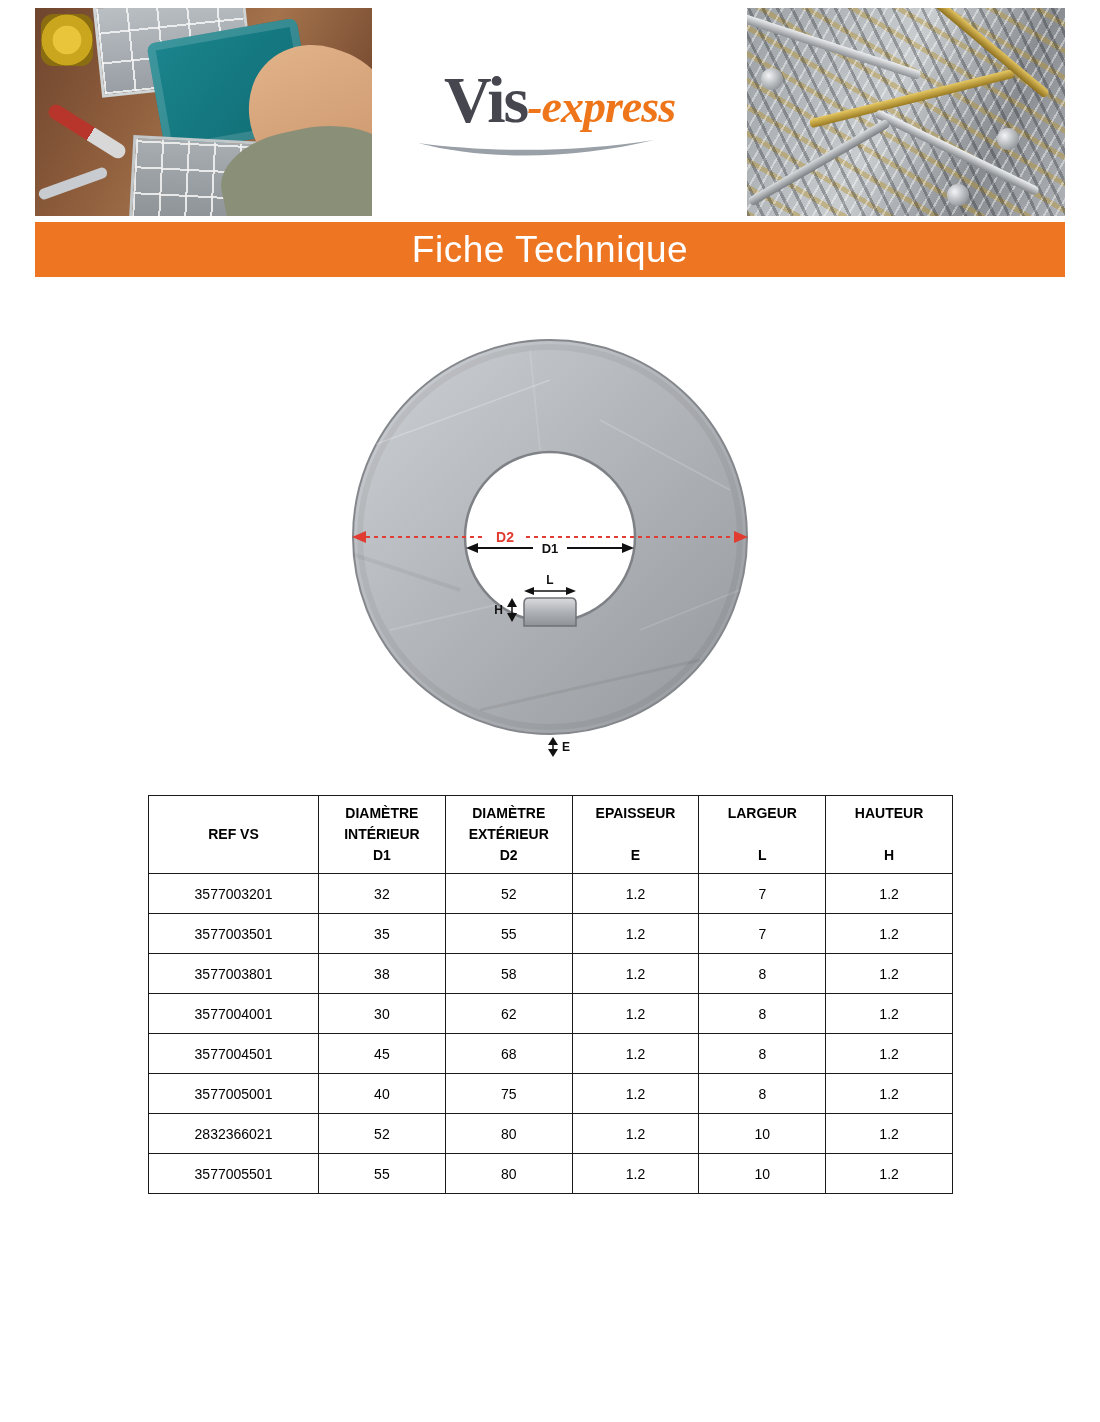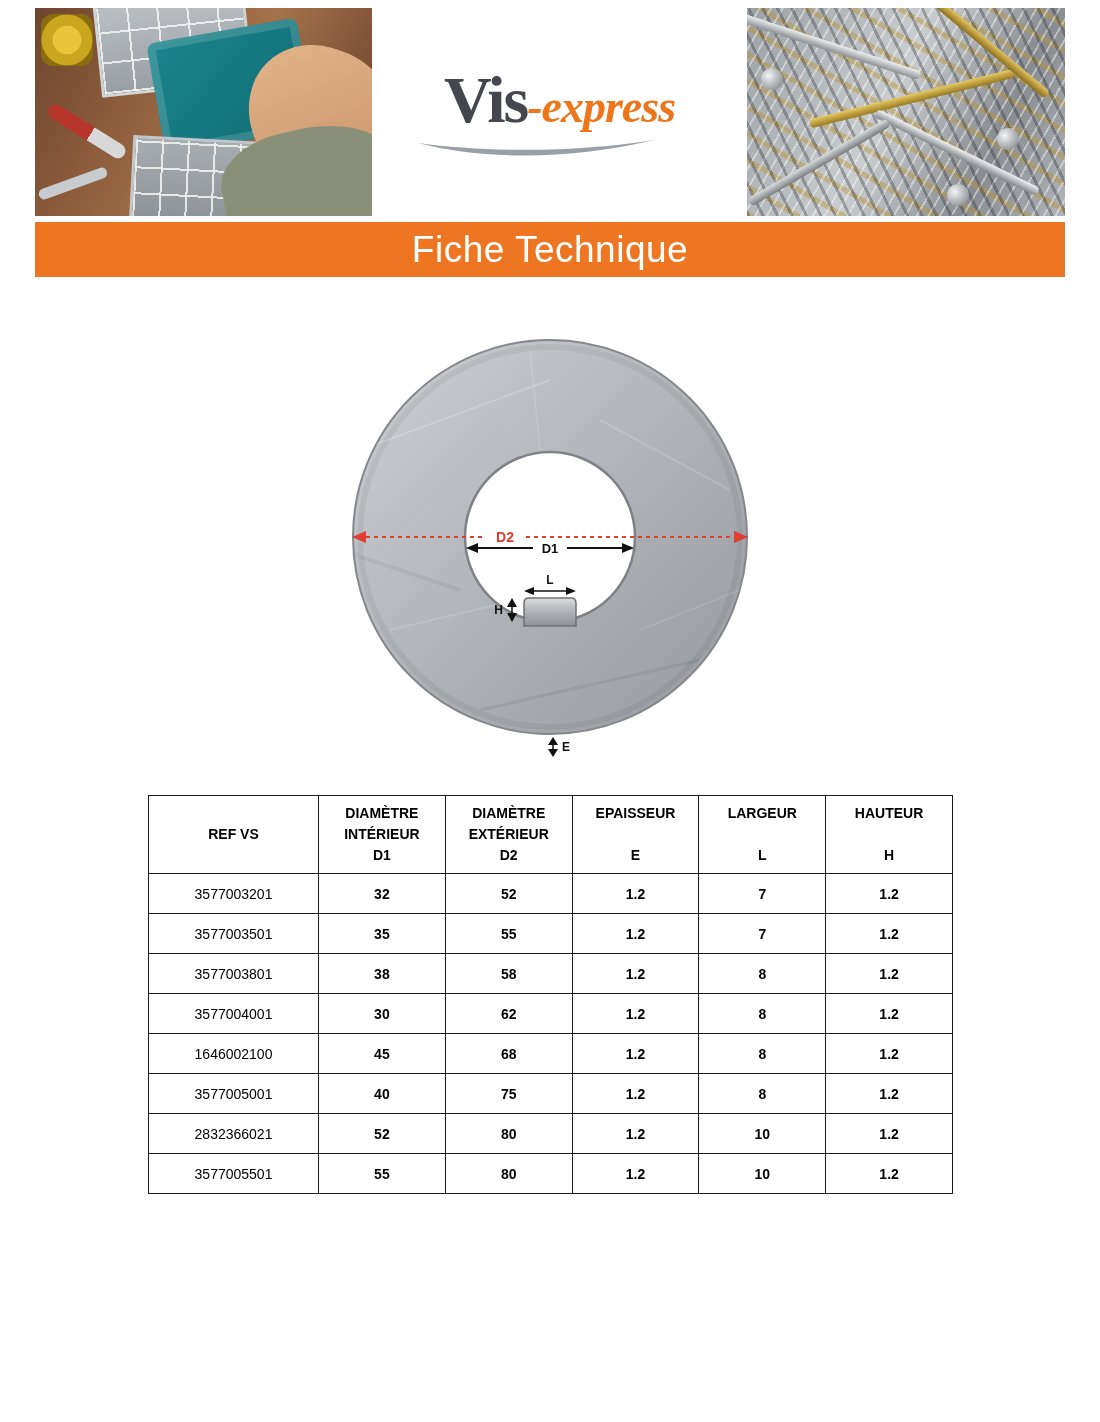--- a/index.html
+++ b/index.html
@@ -78,21 +78,21 @@
   .diagram { position:absolute; left:300px; top:330px; }
   .diagram text { font-family:"Liberation Sans", sans-serif; font-weight:bold; }
 
   
   .spec-table { position:absolute; left:148px; top:795px; width:805px;
     border-collapse:collapse; table-layout:fixed; font-size:14px; color:#000; }
   .spec-table th, .spec-table td { border:1px solid #1a1a1a; text-align:center; vertical-align:middle; padding:2px; }
   .spec-table th { height:78px; font-weight:bold; white-space:pre-line; line-height:1.5; }
   .spec-table th:first-child { width:170px;margin-left:8px; }
   .spec-table td { height:40px; }
-  .spec-table td.val { font-weight:bold; }
+  .spec-table td.val { font-weight:normal; }
 
   
   .footer-bar { position:absolute; left:35px; top:1376px; width:1063px; height:36px; background:#7B7B7D; }
 </style>
 </head>
 <body>
 
 <div class="page">
 
   <header class="header">
@@ -250,21 +250,21 @@
         </tr>
         <tr>
           <td>3577004001</td>
           <td class="val">30</td>
           <td class="val">62</td>
           <td class="val">1.2</td>
           <td class="val">8</td>
           <td class="val">1.2</td>
         </tr>
         <tr>
-          <td>1646002100</td>
+          <td>3577004501</td>
           <td class="val">45</td>
           <td class="val">68</td>
           <td class="val">1.2</td>
           <td class="val">8</td>
           <td class="val">1.2</td>
         </tr>
         <tr>
           <td>3577005001</td>
           <td class="val">40</td>
           <td class="val">75</td>

